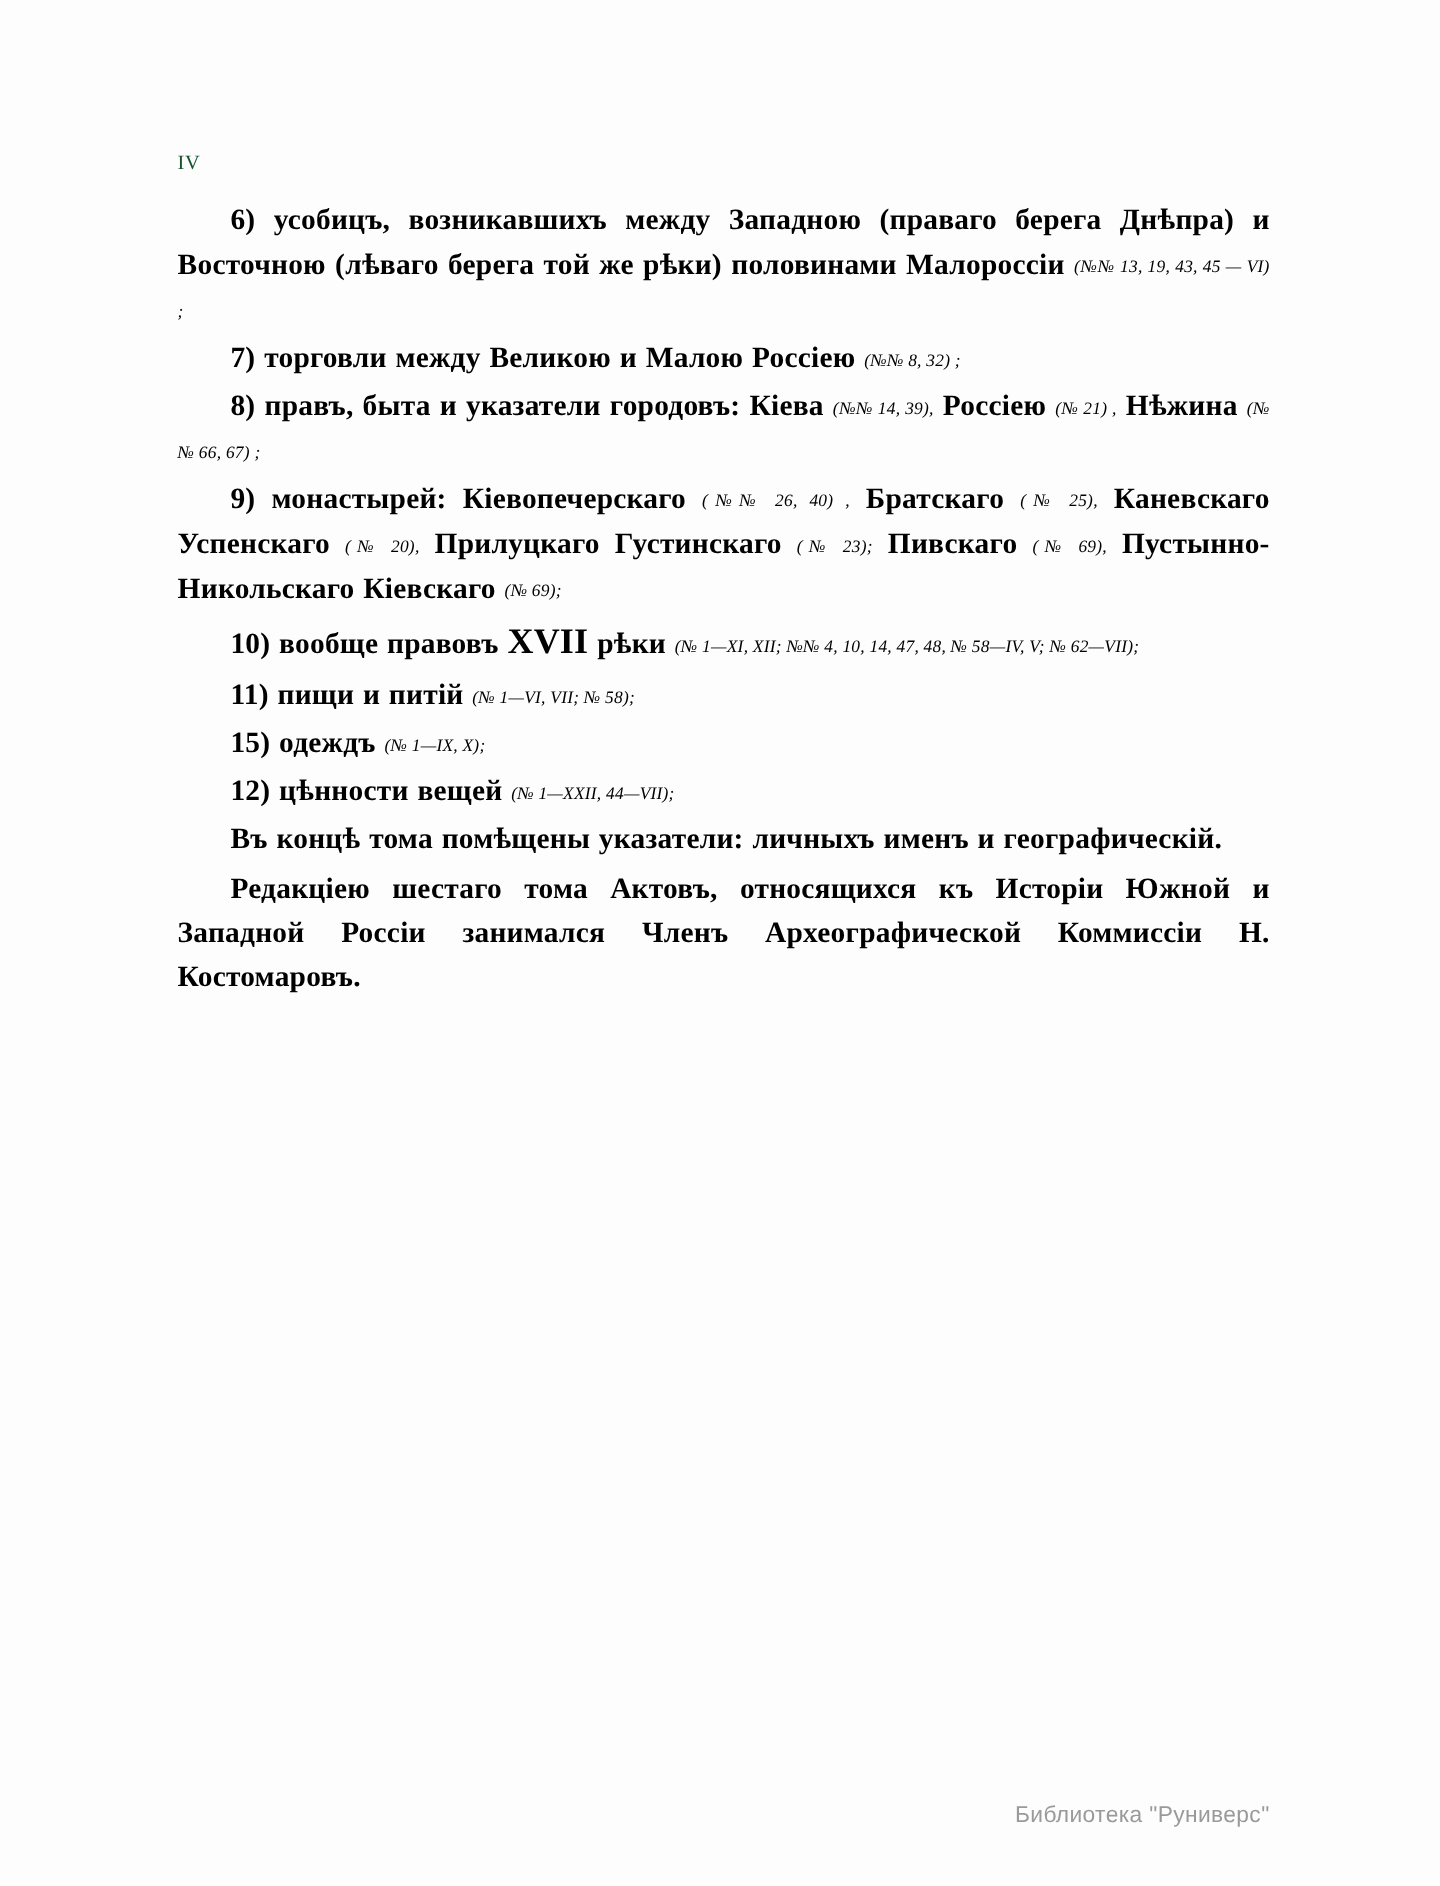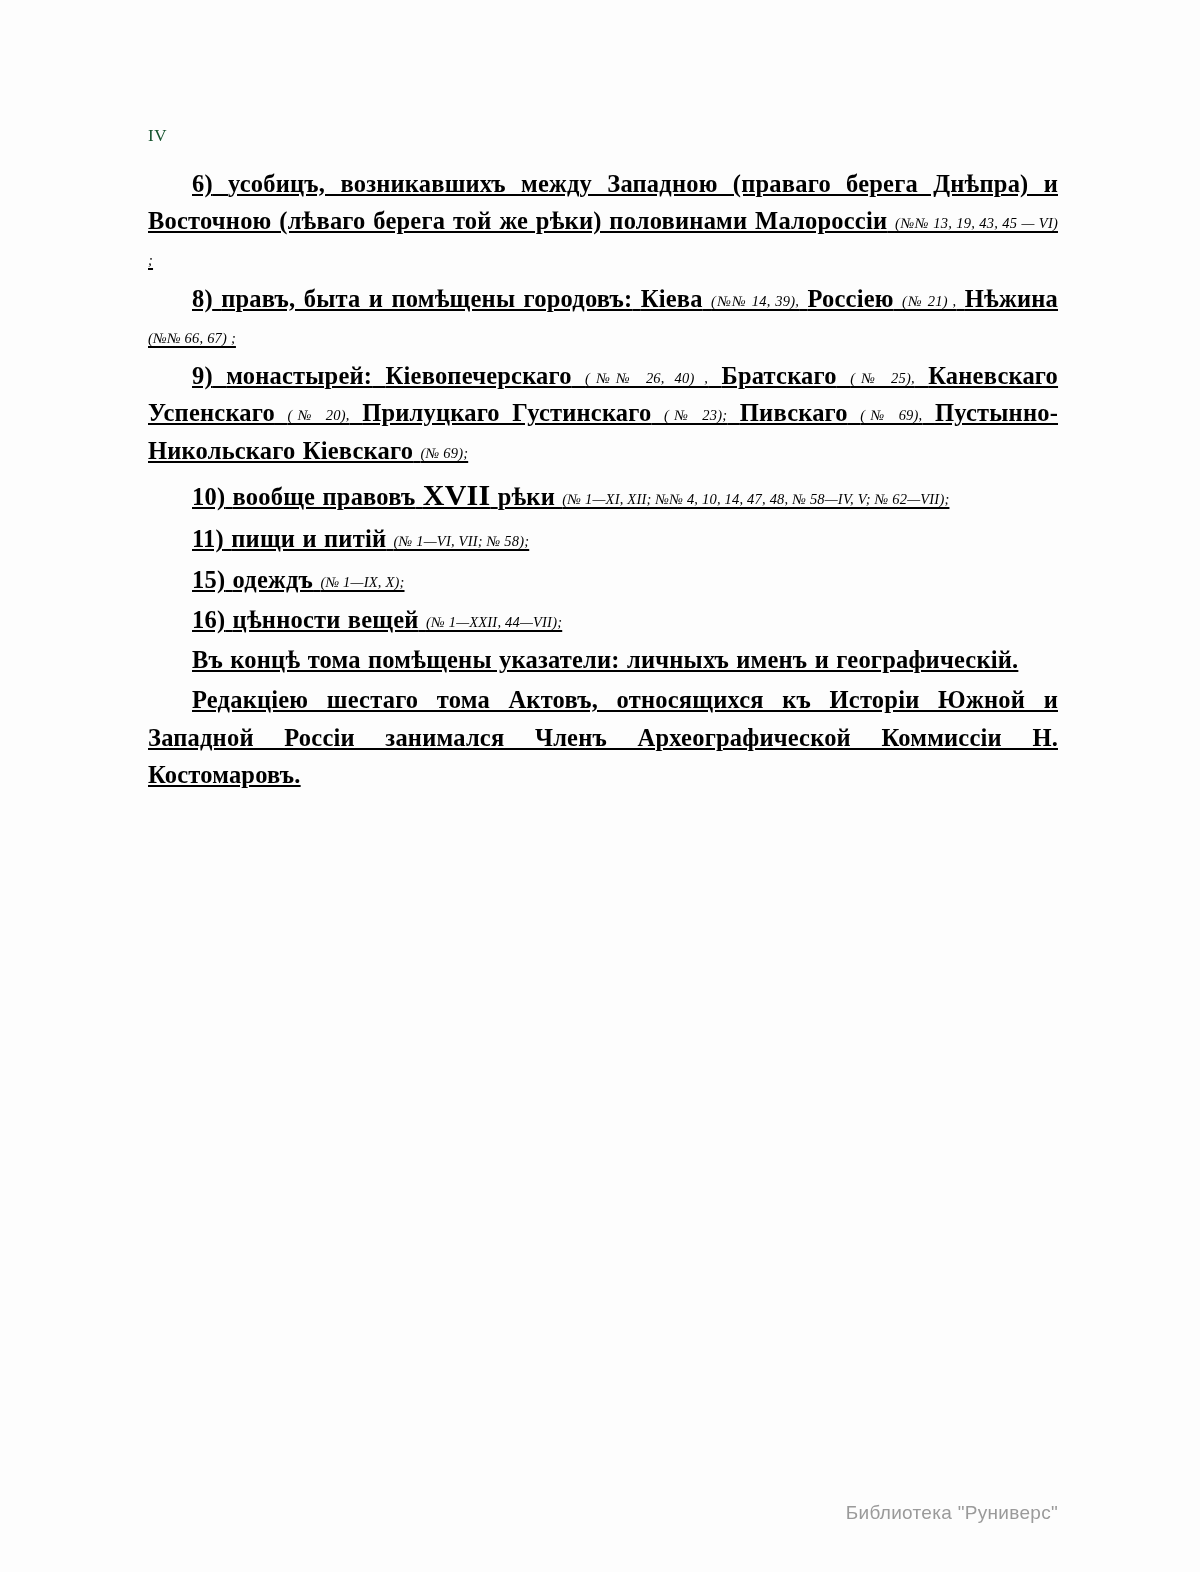--- a/index.html
+++ b/index.html
@@ -38,21 +38,20 @@
     width: 910px;
   }
   .para {
     font-size: 24.5px;
     line-height: 1.52;
     font-weight: bold;
     letter-spacing: 0.2px;
     text-align: justify;
     margin: 0 0 3px 0;
     word-spacing: 1px;
-    text-decoration: underline;
   }
   .para.indent {
     text-indent: 44px;
   }
   .num {
     font-weight: bold;
   }
   .ref {
     font-size: 14.5px;
     font-weight: normal;
@@ -87,24 +86,29 @@
   <div class="folio">IV</div>
 
   <div class="content">
 
     <p class="para indent">
       <span class="num">6)</span>
       <span>усобицъ, возникавшихъ между Западною (праваго берега Днѣпра) и Восточною (лѣваго берега той же рѣки) половинами Малороссіи</span>
       <span class="ref ital">(№№ 13, 19, 43, 45 — VI) ;</span>
     </p>
 
+    <p class="para indent">
+      <span class="num">7)</span>
+      <span>торговли между Великою и Малою Россіею</span>
+      <span class="ref ital">(№№ 8, 32) ;</span>
+    </p>
 
     <p class="para indent">
       <span class="num">8)</span>
-      <span>правъ, быта и помѣщены городовъ:</span>
+      <span>правъ, быта и указатели городовъ:</span>
       <span>Кіева</span>
       <span class="ref ital">(№№ 14, 39),</span>
       <span>Россіею</span>
       <span class="ref ital">(№ 21) ,</span>
       <span>Нѣжина</span>
       <span class="ref ital">(№№ 66, 67) ;</span>
     </p>
 
     <p class="para indent">
       <span class="num">9)</span>
@@ -137,21 +141,21 @@
       <span class="ref ital">(№ 1—VI, VII;   № 58);</span>
     </p>
 
     <p class="para indent">
       <span class="num">15)</span>
       <span>одеждъ</span>
       <span class="ref ital">(№ 1—IX, X);</span>
     </p>
 
     <p class="para indent">
-      <span class="num">16)</span>
+      <span class="num">12)</span>
       <span>цѣнности вещей</span>
       <span class="ref ital">(№ 1—XXII, 44—VII);</span>
     </p>
 
     <p class="para indent tailpara">Въ концѣ тома помѣщены указатели: личныхъ именъ и географическій.</p>
 
     <p class="para indent tailpara">Редакціею шестаго тома Актовъ, относящихся къ Исторіи Южной и Западной Россіи занимался Членъ Археографической Коммиссіи Н. Костомаровъ.</p>
 
   </div>
 

